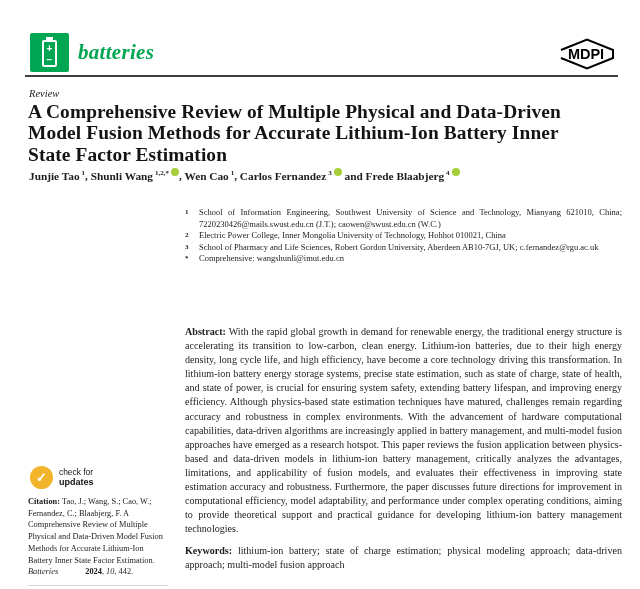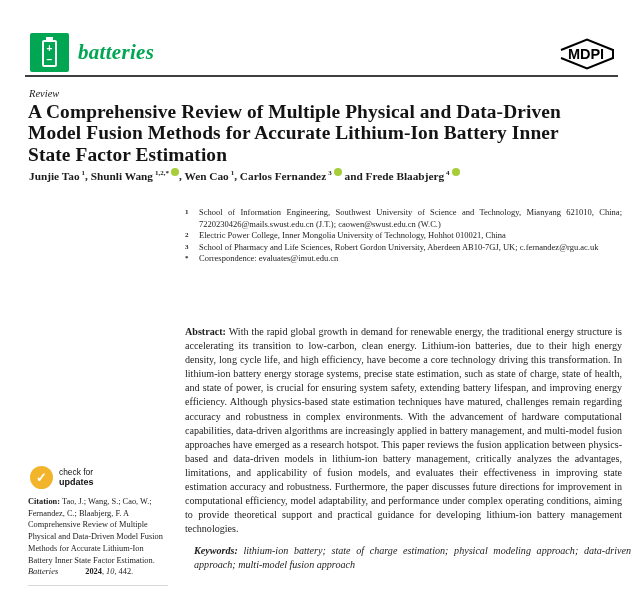--- a/index.html
+++ b/index.html
@@ -89,22 +89,22 @@
     text-align: justify; color: #1c1c1c;
   }
 
   
   .abstract {
     position: absolute; left: 185px; top: 325px; width: 437px;
     font-size: 10.1px; line-height: 14.1px; text-align: justify;
   }
   .abstract .label, .keywords .label { font-weight: bold; }
   .keywords {
-    position: absolute; left: 194px; top: 544px; width: 437px;
-    font-size: 10.1px; line-height: 14.3px; text-align: justify; font-style: italic;
+    position: absolute; left: 185px; top: 544px; width: 437px;
+    font-size: 10.1px; line-height: 14.3px; text-align: justify;
   }
 
   
   .update-badge {
     position: absolute; left: 30px; top: 466px;
     display: flex; align-items: center; gap: 6px;
     cursor: pointer;
   }
   .badge-circle {
     width: 23px; height: 23px; border-radius: 50%;
@@ -179,21 +179,21 @@
     <div class="aff-row">
       <span class="aff-num">2</span>
       <span class="aff-text">Electric Power College, Inner Mongolia University of Technology, Hohhot 010021, China</span>
     </div>
     <div class="aff-row">
       <span class="aff-num">3</span>
       <span class="aff-text">School of Pharmacy and Life Sciences, Robert Gordon University, Aberdeen AB10-7GJ, UK; c.fernandez@rgu.ac.uk</span>
     </div>
     <div class="aff-row">
       <span class="aff-num">*</span>
-      <span class="aff-text">Correspondence: evaluates@imut.edu.cn</span>
+      <span class="aff-text">Comprehensive: wangshunli@imut.edu.cn</span>
     </div>
   </div>
 
   <p class="abstract">
     <span class="label">Abstract:</span>
     <span>With the rapid global growth in demand for renewable energy, the traditional energy structure is accelerating its transition to low-carbon, clean energy. Lithium-ion batteries, due to their high energy density, long cycle life, and high efficiency, have become a core technology driving this transformation. In lithium-ion battery energy storage systems, precise state estimation, such as state of charge, state of health, and state of power, is crucial for ensuring system safety, extending battery lifespan, and improving energy efficiency. Although physics-based state estimation techniques have matured, challenges remain regarding accuracy and robustness in complex environments. With the advancement of hardware computational capabilities, data-driven algorithms are increasingly applied in battery management, and multi-model fusion approaches have emerged as a research hotspot. This paper reviews the fusion application between physics-based and data-driven models in lithium-ion battery management, critically analyzes the advantages, limitations, and applicability of fusion models, and evaluates their effectiveness in improving state estimation accuracy and robustness. Furthermore, the paper discusses future directions for improvement in computational efficiency, model adaptability, and performance under complex operating conditions, aiming to provide theoretical support and practical guidance for developing lithium-ion battery management technologies.</span>
   </p>
 
   <p class="keywords">
     <span class="label">Keywords:</span>

